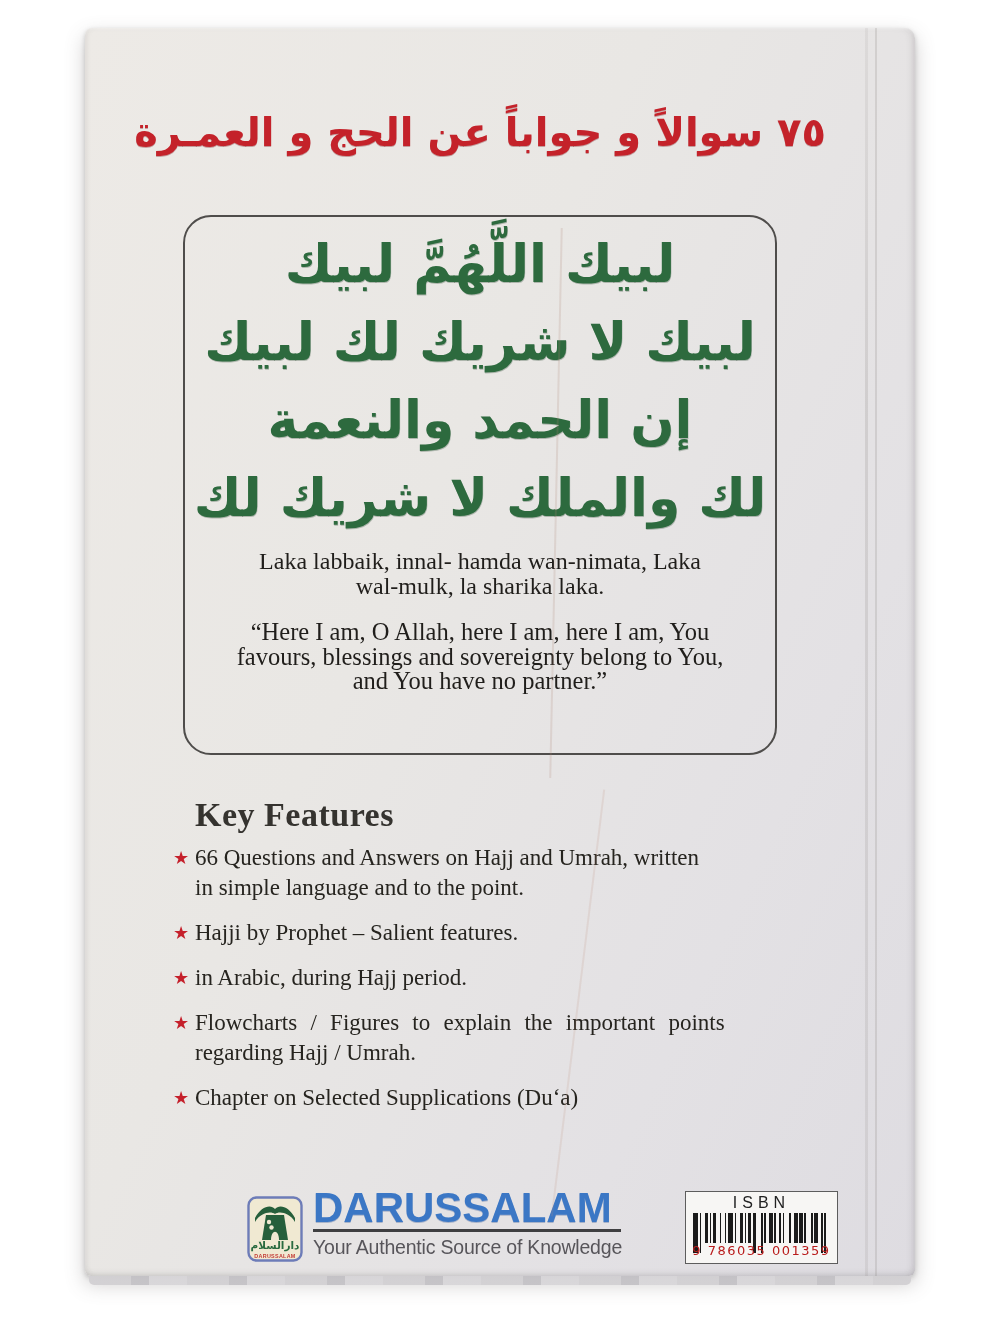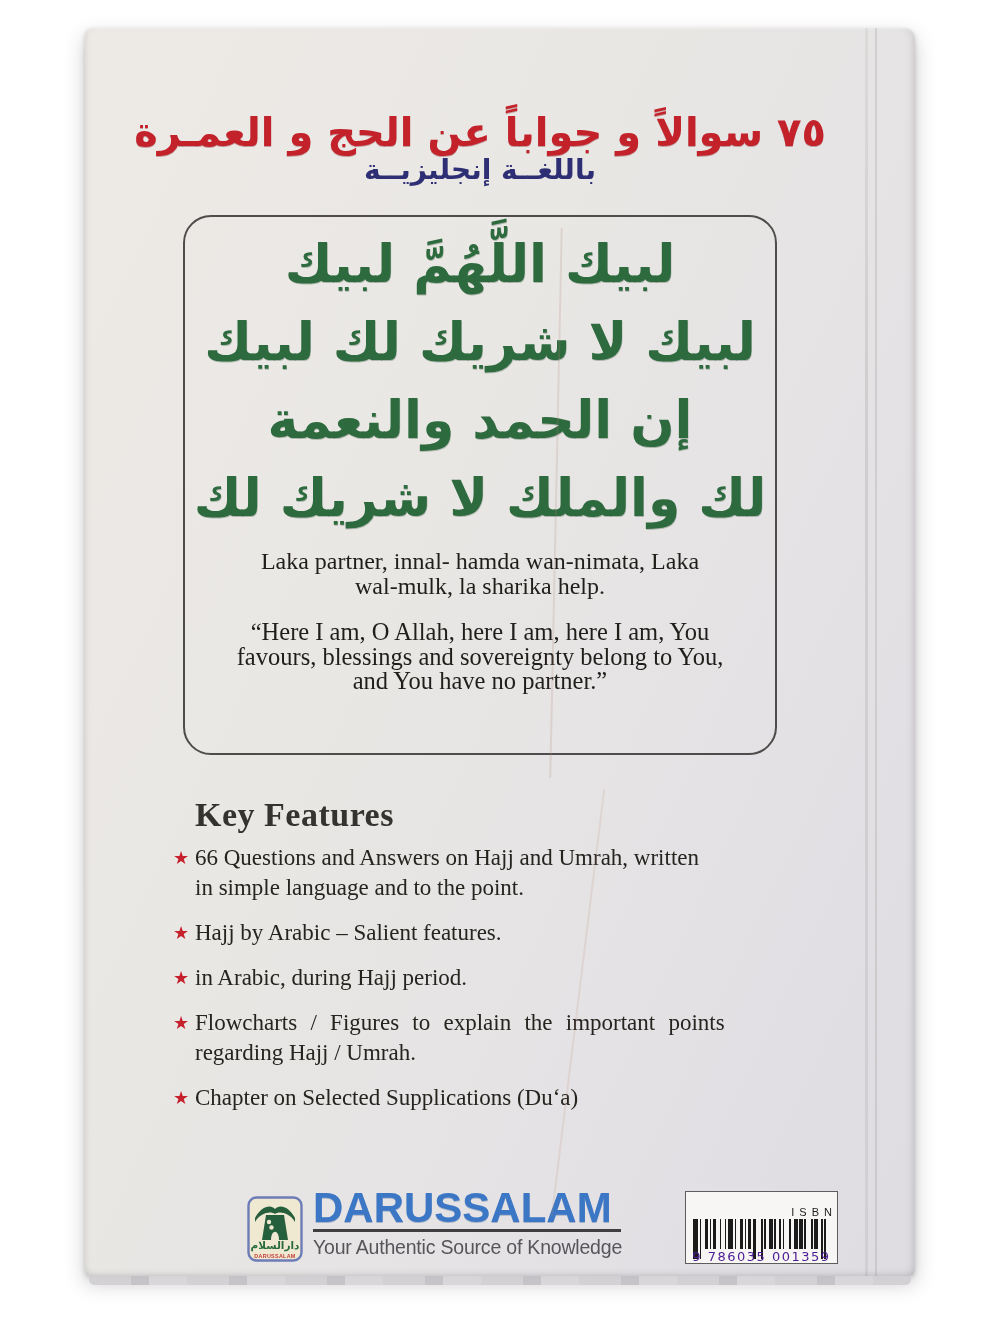--- a/index.html
+++ b/index.html
@@ -52,68 +52,67 @@
   .logo-badge{position:absolute;left:162px;top:1168px;width:56px;height:66px;}
   .brand{position:absolute;left:228px;top:1162px;width:308px;}
   .brand-name{font-family:"Liberation Sans","DejaVu Sans",sans-serif;font-weight:bold;
         font-size:42px;line-height:36px;color:#3b77c5;letter-spacing:0;white-space:nowrap;
         text-shadow:0 .5px 0 rgba(30,70,140,.3);}
   .brand-rule{margin-top:3px;height:2.5px;background:#3f3f41;width:100%;}
   .brand-tagline{margin-top:3px;font-family:"Liberation Sans","DejaVu Sans",sans-serif;
         font-size:19.5px;line-height:24px;color:#57555a;letter-spacing:-.2px;white-space:nowrap;}
   .barcode{position:absolute;left:600px;top:1163px;width:153px;height:73px;box-sizing:border-box;
         background:#f7f6f4;border:1px solid #5d5d5d;}
-  .isbn-label{margin-top:14px;text-align:right;font-family:"Liberation Sans",sans-serif;
-        font-size:11px;letter-spacing:5px;color:#222;}
+  .isbn-label{margin-top:2px;text-align:center;font-family:"Liberation Sans",sans-serif;
+        font-size:16px;letter-spacing:5px;color:#222;}
   .bars{display:flex;align-items:flex-start;height:40px;padding:0 7px;margin-top:1px;}
   .bars .bar{background:#1b1b1b;height:30px;}
   .bars .bar.tall{height:40px;}
   .bars .gap{height:30px;}
   .isbn-number{margin-top:-10px;text-align:center;font-family:"DejaVu Sans",sans-serif;
-        font-size:13px;letter-spacing:1.5px;color:#4c1d95;}
+        font-size:13px;letter-spacing:1.5px;color:#b91c1c;}
 </style>
 </head>
 <body>
 
 <div class="stage">
   <div class="book">
 
     <div class="title-ar">٧٥ سوالاً و جواباً عن الحج و العمـرة</div>
 
-    <div class="subtitle-ar">باللغــة إنجليزيــة</div>
 
     <div class="talbiyah-box">
       <div class="arabic-lines">
         <div>لبيك اللَّهُمَّ لبيك</div>
         <div>لبيك لا شريك لك لبيك</div>
         <div>إن الحمد والنعمة</div>
         <div>لك والملك لا شريك لك</div>
       </div>
       <div class="translit">
-        <div>Laka partner, innal- hamda wan-nimata, Laka</div>
-        <div>wal-mulk, la sharika help.</div>
+        <div>Laka labbaik, innal- hamda wan-nimata, Laka</div>
+        <div>wal-mulk, la sharika laka.</div>
       </div>
       <div class="translation">
         <div>“Here I am, O Allah, here I am, here I am, You</div>
         <div>favours, blessings and sovereignty belong to You,</div>
         <div>and You have no partner.”</div>
       </div>
     </div>
 
     <div class="kf-heading">Key Features</div>
 
     <ul class="features">
       <li>
         <span class="star">★</span>
         <div class="fl">66 Questions and Answers on Hajj and Umrah, written</div>
         <div class="fl">in simple language and to the point.</div>
       </li>
       <li>
         <span class="star">★</span>
-        <div class="fl">Hajj by Arabic – Salient features.</div>
+        <div class="fl">Hajji by Prophet – Salient features.</div>
       </li>
       <li>
         <span class="star">★</span>
         <div class="fl">in Arabic, during Hajj period.</div>
       </li>
       <li>
         <span class="star">★</span>
         <div class="fl spread">Flowcharts / Figures to explain the important points</div>
         <div class="fl">regarding Hajj / Umrah.</div>
       </li>

